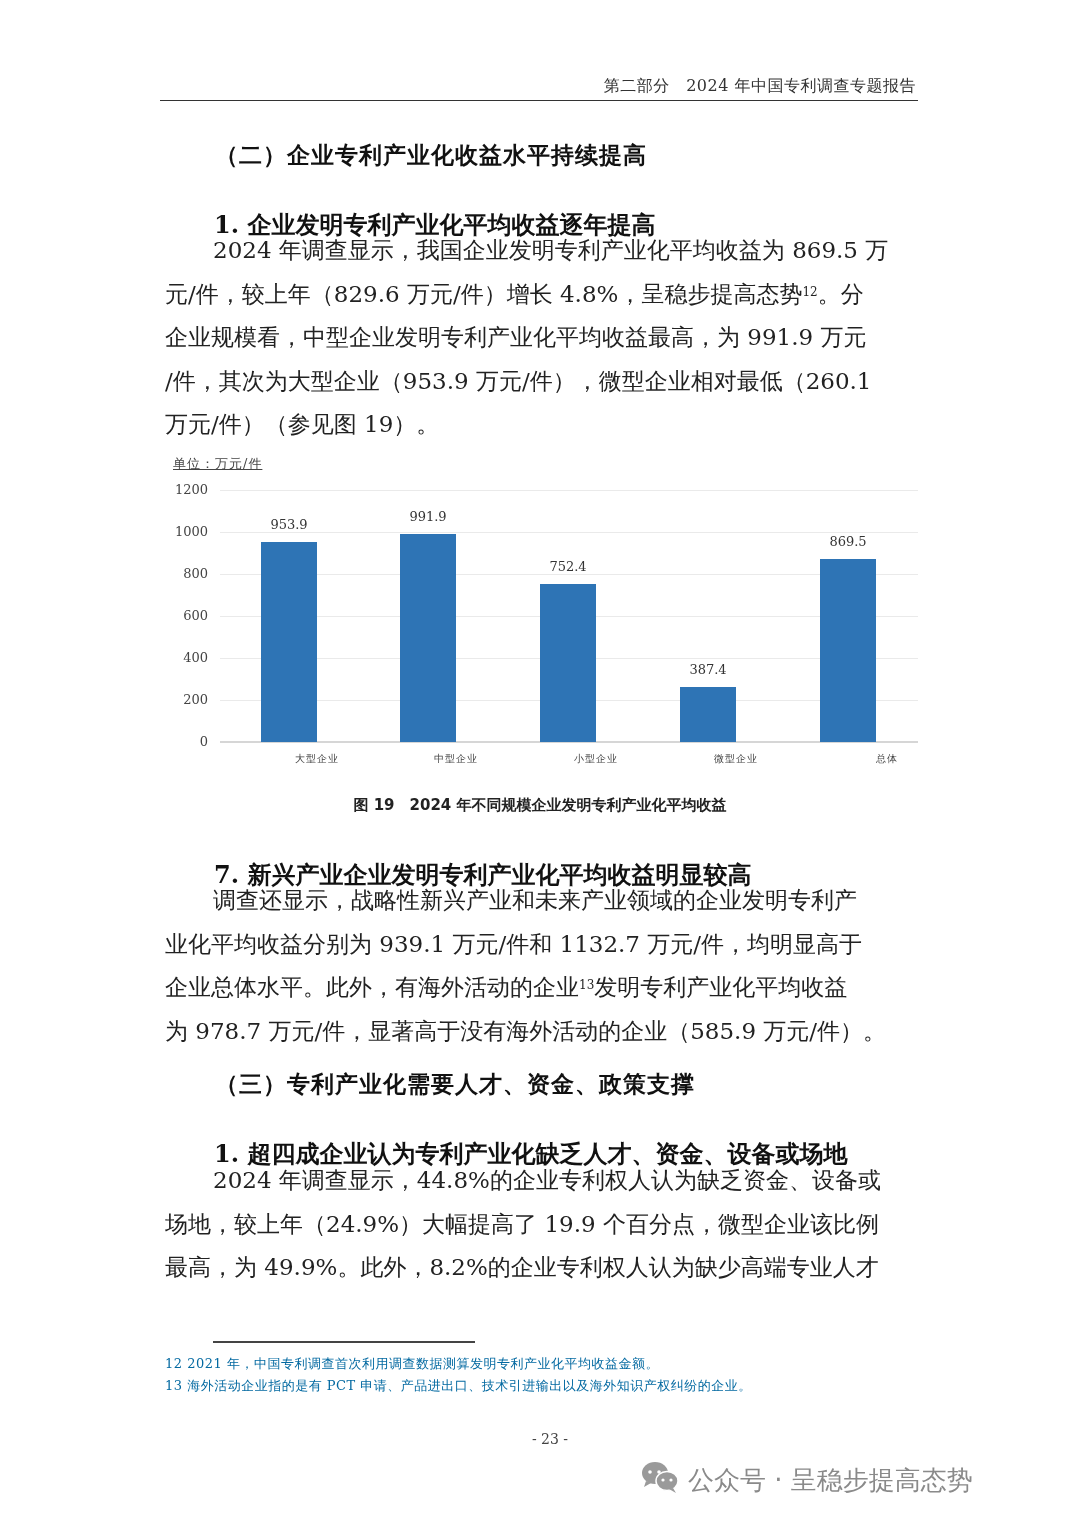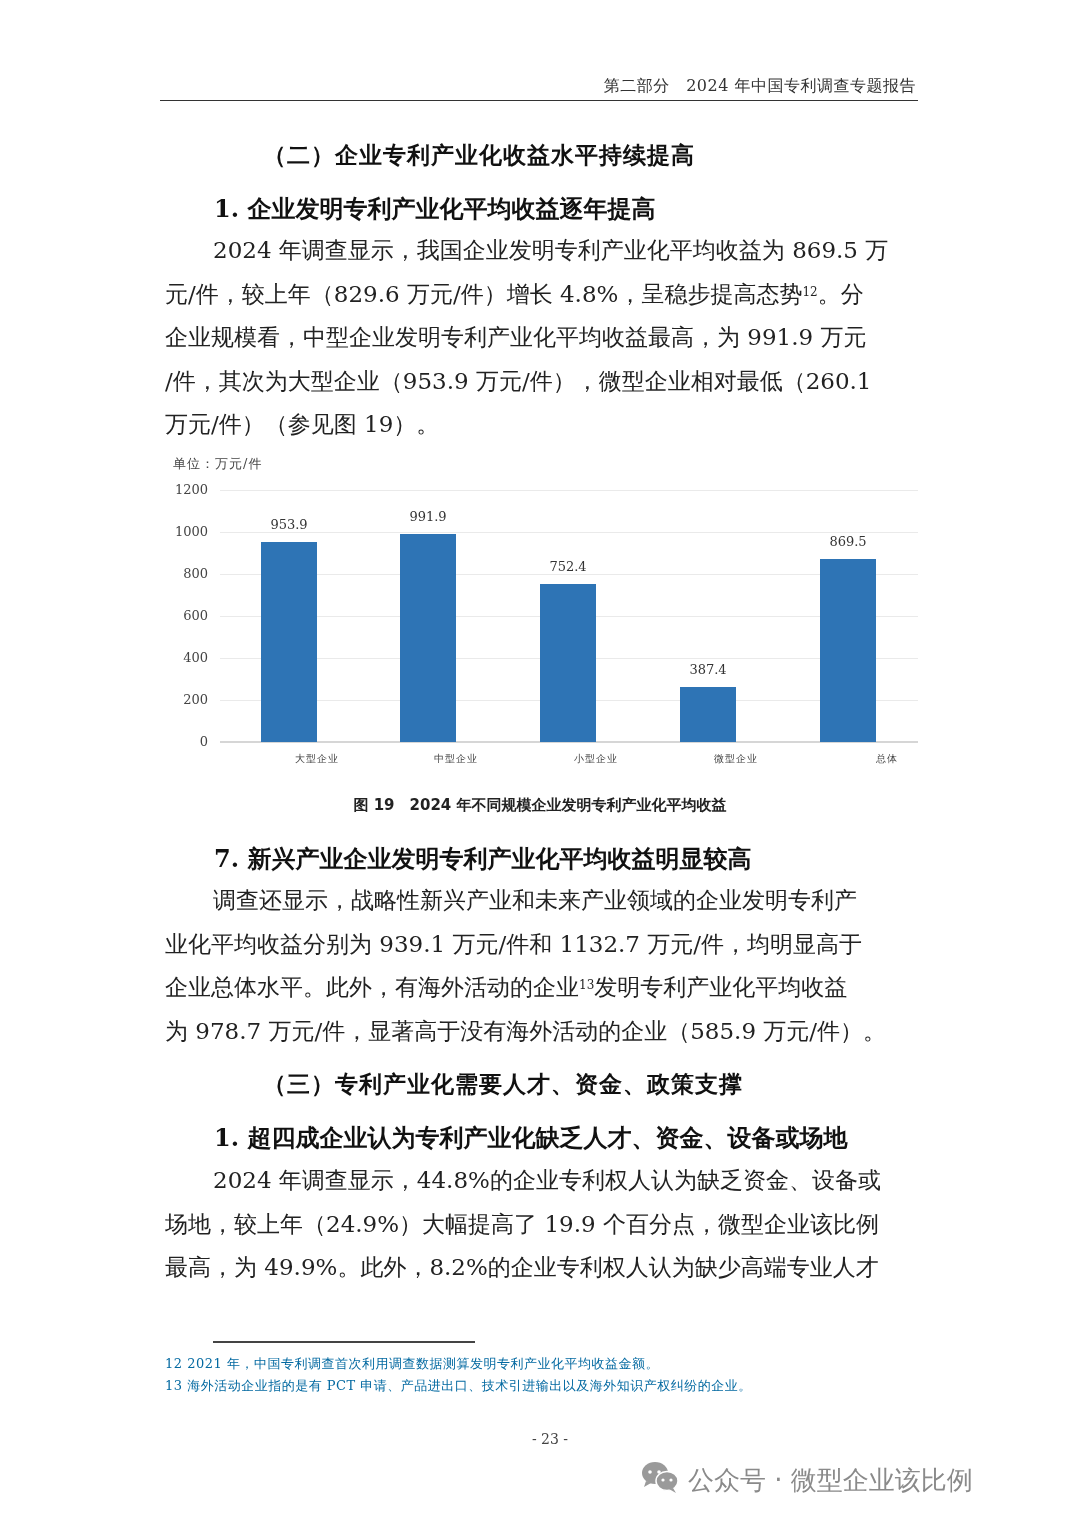--- a/index.html
+++ b/index.html
@@ -1,25 +1,25 @@
 <!DOCTYPE html>
 <html><head>
 <meta charset="utf-8">
 <style>
   html, body { margin:0; padding:0; background:#ffffff; }
   body { width:1080px; height:1527px; position:relative; overflow:hidden; font-family:"DejaVu Serif","Liberation Serif",serif; color:#1a1a1a; }
   .header { position:absolute; left:160px; top:76px; width:758px; height:24px; border-bottom:1.5px solid #333; }
   .header-text { position:absolute; right:2px; top:0; font-size:16px; color:#333; letter-spacing:0.5px; }
-  .h-section { position:absolute; left:215px; font-size:23px; font-weight:bold; letter-spacing:1px; color:#111;margin-left:48px; }
-  .h-sub { position:absolute; left:214px; font-size:24px; font-weight:bold; color:#111; }
+  .h-section { position:absolute; left:215px; font-size:23px; font-weight:bold; letter-spacing:1px; color:#111; }
+  .h-sub { position:absolute; left:214px; font-size:24px; font-weight:bold; color:#111;margin-top:16px; }
   .para { position:absolute; left:165px; width:752px; font-size:23px; line-height:43.5px; text-align:justify; color:#222; }
   .para .first { text-indent:48px; display:block; }
   sup { font-size:12px; vertical-align:top; position:relative; top:-2px; }
   .chart { position:absolute; left:160px; top:452px; width:760px; height:340px; font-family:"DejaVu Serif",serif; }
-  .unit { position:absolute; left:13px; top:3px; font-size:13px; color:#444; letter-spacing:1px; }
+  .unit { position:absolute; left:13px; top:3px; font-size:13px; color:#444; letter-spacing:1px;text-decoration:underline; }
   .ytick { position:absolute; width:48px; text-align:right; font-size:13px; color:#444; }
   .grid { position:absolute; left:60px; width:698px; height:1px; background:#eaeaea; }
   .axis { position:absolute; left:60px; width:698px; height:2px; background:#d6d6d6; }
   .bar { position:absolute; width:56px; background:#2e74b5; }
   .blabel { position:absolute; width:90px; text-align:center; font-size:13px; color:#333; }
   .xlabel { position:absolute; width:100px; text-align:right; font-size:10px; color:#444; letter-spacing:1px; }
   .caption { position:absolute; left:160px; top:796px; width:760px; text-align:center; font-family:"DejaVu Sans",sans-serif; font-size:15px; font-weight:bold; color:#222; }
   .fn-rule { position:absolute; left:213px; top:1341px; width:262px; height:1.5px; background:#444; }
   .footnote { position:absolute; left:165px; font-size:13px; color:#0369a1; letter-spacing:0.5px; }
   .pagenum { position:absolute; left:520px; top:1431px; width:60px; text-align:center; font-size:14px; color:#444; }
@@ -111,14 +111,14 @@
       <ellipse cx="15" cy="13" rx="13" ry="11" fill="#9a9a9a"></ellipse>
       <path d="M6 21 L4 27 L11 23 Z" fill="#9a9a9a"></path>
       <circle cx="10" cy="12" r="1.8" fill="#fff"></circle>
       <circle cx="19" cy="12" r="1.8" fill="#fff"></circle>
       <ellipse cx="27" cy="21" rx="11" ry="9.5" fill="#9a9a9a" stroke="#fff" stroke-width="1.5"></ellipse>
       <path d="M33 28 L36 33 L29 29 Z" fill="#9a9a9a"></path>
       <circle cx="23" cy="20" r="1.6" fill="#fff"></circle>
       <circle cx="31" cy="20" r="1.6" fill="#fff"></circle>
     </svg>
   </span>
-  <span>公众号 · 微型企业该比例</span>
+  <span>公众号 · 呈稳步提高态势</span>
 </div>
 
 </body></html>

